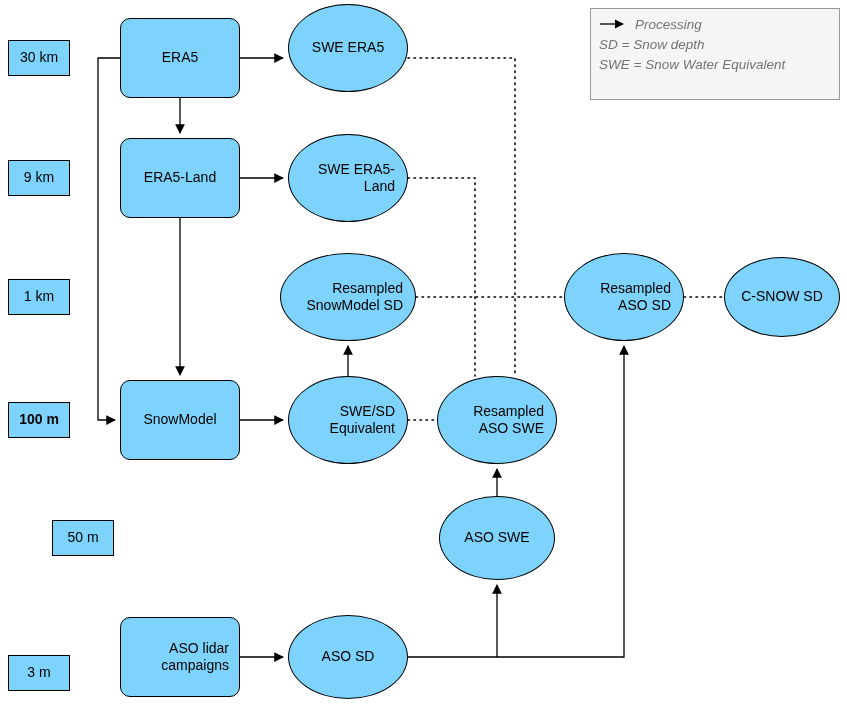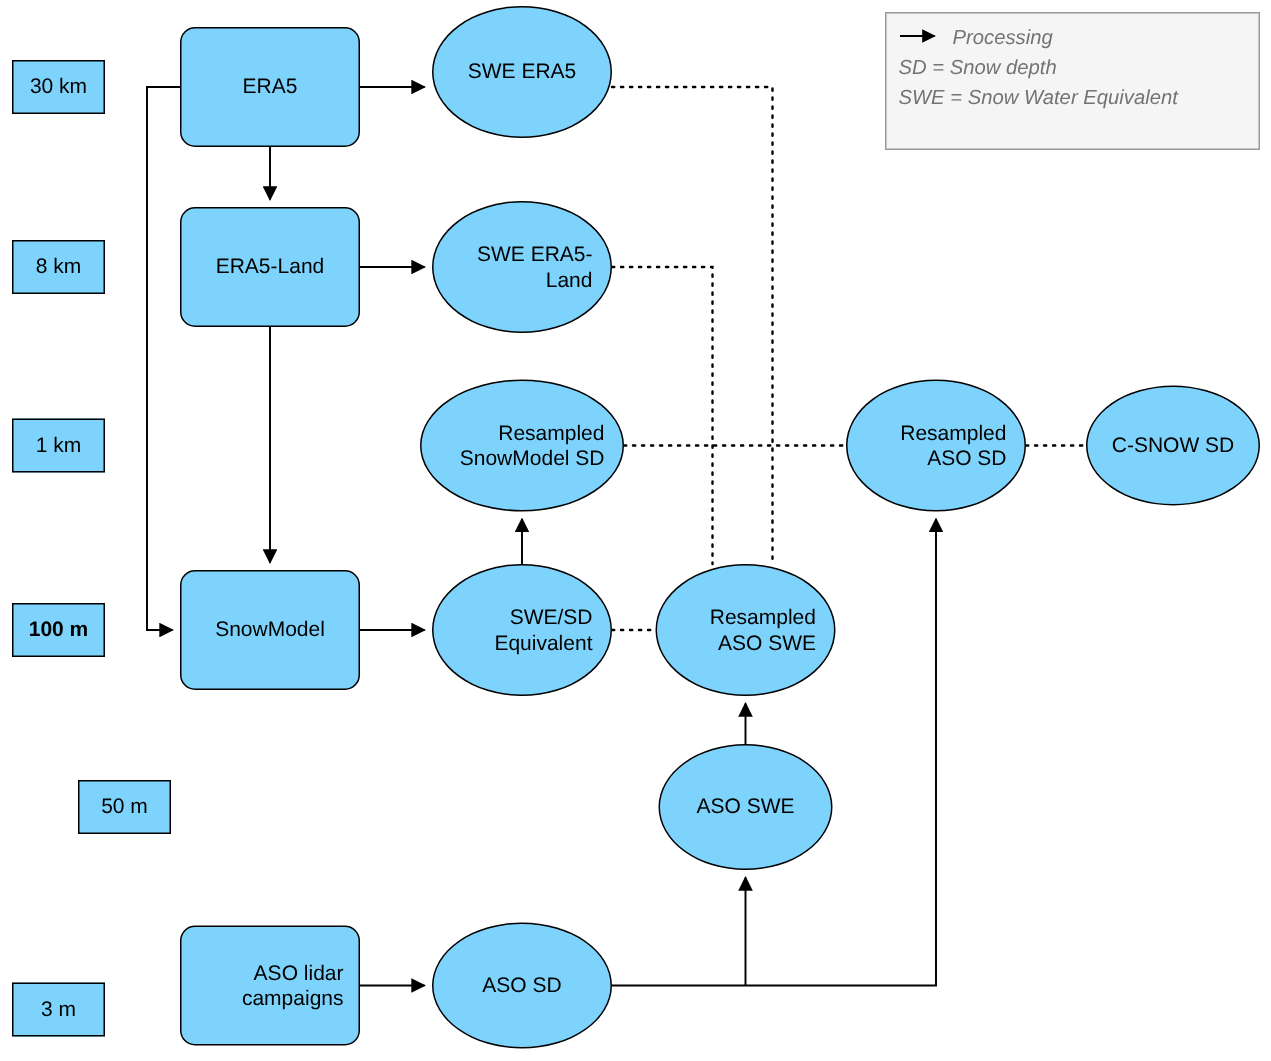--- a/index.html
+++ b/index.html
@@ -85,21 +85,21 @@
     <path d="M408,178 L475,178 L475,376" stroke="#000" stroke-width="1.6" fill="none" stroke-dasharray="1.5 4.5" stroke-linecap="round"></path>
     <path d="M416,297 L564,297" stroke="#000" stroke-width="1.6" fill="none" stroke-dasharray="1.5 4.5" stroke-linecap="round"></path>
     <path d="M408,420 L437,420" stroke="#000" stroke-width="1.6" fill="none" stroke-dasharray="1.5 4.5" stroke-linecap="round"></path>
     <path d="M684,297 L724,297" stroke="#000" stroke-width="1.6" fill="none" stroke-dasharray="1.5 4.5" stroke-linecap="round"></path>
   </svg>
 
   <div class="node scale-box" style="left:8px;  top:40px;  width:62px; height:36px;">
       <span>30 km</span>
     </div>
   <div class="node scale-box" style="left:8px;  top:160px; width:62px; height:36px;">
-      <span>8 km</span>
+      <span>9 km</span>
     </div>
   <div class="node scale-box" style="left:8px;  top:279px; width:62px; height:36px;">
       <span>1 km</span>
     </div>
   <div class="node scale-box" style="left:8px;  top:402px; width:62px; height:36px;font-weight:bold;">
       <span>100 m</span>
     </div>
   <div class="node scale-box" style="left:8px;  top:520px; width:62px; height:36px;margin-left:44px;">
       <span>50 m</span>
     </div>

